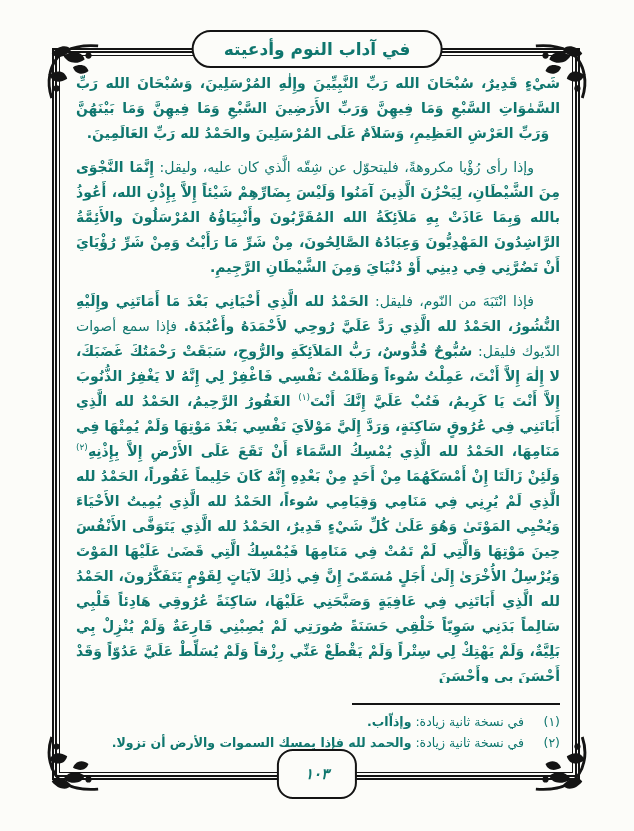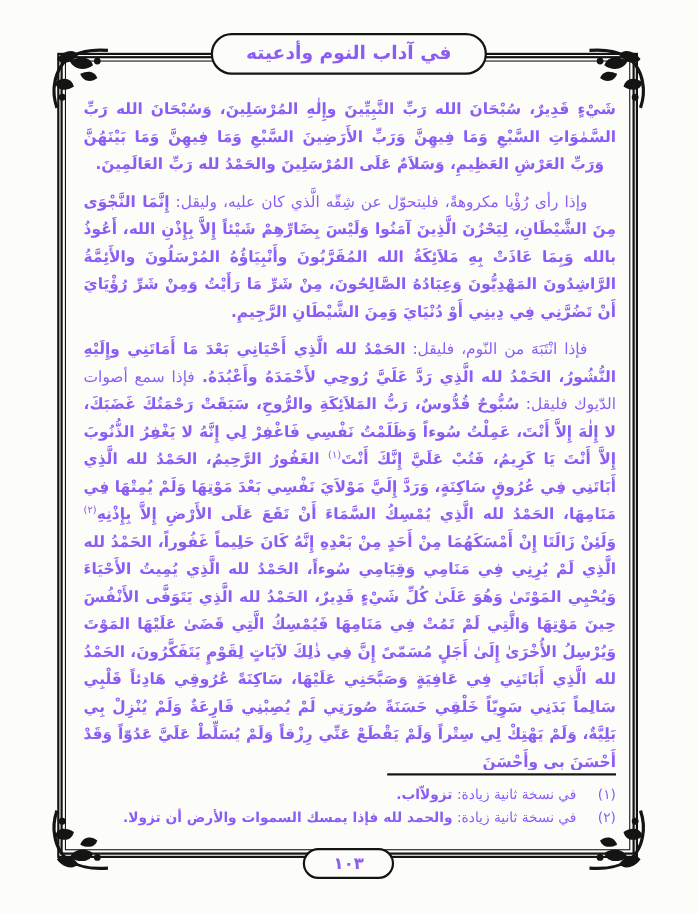--- a/index.html
+++ b/index.html
@@ -4,21 +4,21 @@
 <style>
   html,body{margin:0;padding:0;}
   body{
     width:634px;height:831px;
     background:#ffffff;
     font-family:"DejaVu Sans", sans-serif;
     -webkit-font-smoothing:antialiased;
   }
   .page{
     position:relative;width:634px;height:831px;
-    background:#fcfcf9;color:#8b5cf6;overflow:hidden;
+    background:#fcfcf9;color:#0f766e;overflow:hidden;
   }
   
   .frame{
     position:absolute;left:52px;top:48px;width:528px;height:732px;
     border:5px double #141414;box-sizing:border-box;
   }
   .frame::before{
     content:"";position:absolute;inset:2px;border:1px solid #141414;
   }
   
@@ -29,43 +29,43 @@
   .corner.br{right:44px;bottom:38px;transform:scale(-1,-1);}
   
   .cartouche{
     position:absolute;top:30px;left:50%;transform:translateX(-50%);
     background:#fcfcf9;border:2px solid #141414;border-radius:19px;
     padding:6px 30px;z-index:4;white-space:nowrap;
     font-weight:bold;font-size:17px;line-height:1.3;
   }
   
   .text-area{
-    position:absolute;top:88px;left:76px;right:74px;height:612px;
+    position:absolute;top:71px;left:76px;right:74px;height:612px;
     overflow:hidden;direction:rtl;text-align:justify;
     font-size:14px;line-height:25px;z-index:2;
   }
   .par{margin:0 0 9px 0;text-indent:26px;}
   .par.noindent{text-indent:0;}
   .par.center-last{text-align-last:center;}
   .b{font-weight:bold;}
   sup{font-size:9px;line-height:0;vertical-align:super;}
   
   .footnotes{
     position:absolute;top:703px;left:76px;right:74px;
     direction:rtl;font-size:12.5px;line-height:21px;z-index:2;
   }
   .fn-sep{width:208px;border-top:2px solid #141414;margin-bottom:6px;}
   .fn-row{display:flex;gap:10px;}
   .fn-marker{flex:0 0 26px;}
   
   .page-pill{
     position:absolute;bottom:32px;left:50%;transform:translateX(-50%);
     background:#fcfcf9;border:2px solid #141414;border-radius:16px;
-    padding:3px 26px;z-index:4;font-size:15px;font-weight:bold;
-    letter-spacing:2px;white-space:nowrap;
+    padding:14px 26px;z-index:4;font-size:15px;font-weight:bold;
+    letter-spacing:2px;white-space:nowrap;font-style:italic;
   }
 </style>
 </head>
 <body>
 
 <div class="page">
 
   <svg width="0" height="0" style="position:absolute" aria-hidden="true">
     <defs>
       <g id="orn">
@@ -102,21 +102,21 @@
   <div class="text-area">
     <p class="par noindent center-last"><span class="b">شَيْءٍ قَدِيرٌ، سُبْحَانَ الله رَبِّ النَّبِيِّينَ وإِلٰهِ المُرْسَلِينَ، وَسُبْحَانَ الله رَبِّ السَّمٰوَاتِ السَّبْعِ وَمَا فِيهِنَّ وَرَبِّ الأَرَضِينَ السَّبْعِ وَمَا فِيهِنَّ وَمَا بَيْنَهُنَّ وَرَبِّ العَرْشِ العَظِيمِ، وَسَلاَمٌ عَلَى المُرْسَلِينَ والحَمْدُ لله رَبِّ العَالَمِينَ.</span></p>
     <p class="par"><span>وإذا رأى رُؤْيا مكروهةً، فليتحوّل عن شِقّه الَّذي كان عليه، وليقل: </span><span class="b">إِنَّمَا النَّجْوَى مِنَ الشَّيْطَانِ، لِيَحْزُنَ الَّذِينَ آمَنُوا وَلَيْسَ بِضَارِّهِمْ شَيْئاً إِلاَّ بِإِذْنِ الله، أَعُوذُ بالله وَبِمَا عَاذَتْ بِهِ مَلاَئِكَةُ الله المُقَرَّبُونَ وأَنْبِيَاؤُهُ المُرْسَلُونَ والأَئِمَّةُ الرَّاشِدُونَ المَهْدِيُّونَ وَعِبَادُهُ الصَّالِحُونَ، مِنْ شَرِّ مَا رَأَيْتُ وَمِنْ شَرِّ رُؤْيَايَ أَنْ تَضُرَّنِي فِي دِينِي أَوْ دُنْيَايَ وَمِنَ الشَّيْطَانِ الرَّجِيمِ.</span></p>
     <p class="par"><span>فإذا انْتَبَهَ من النّوم، فليقل: </span><span class="b">الحَمْدُ لله الَّذِي أَحْيَانِي بَعْدَ مَا أَمَاتَنِي وإِلَيْهِ النُّشُورُ، الحَمْدُ لله الَّذِي رَدَّ عَلَيَّ رُوحِي لأَحْمَدَهُ وأَعْبُدَهُ. </span><span>فإذا سمع أصوات الدّيوك فليقل: </span><span class="b">سُبُّوحٌ قُدُّوسٌ، رَبُّ المَلاَئِكَةِ والرُّوحِ، سَبَقَتْ رَحْمَتُكَ غَضَبَكَ، لا إِلٰهَ إِلاَّ أَنْتَ، عَمِلْتُ سُوءاً وَظَلَمْتُ نَفْسِي فَاغْفِرْ لِي إِنَّهُ لا يَغْفِرُ الذُّنُوبَ إِلاَّ أَنْتَ يَا كَرِيمُ، فَتُبْ عَلَيَّ إِنَّكَ أَنْتَ</span><sup>(١)</sup><span class="b"> الغَفُورُ الرَّحِيمُ، الحَمْدُ لله الَّذِي أَبَاتَنِي فِي عُرُوقٍ سَاكِنَةٍ، وَرَدَّ إِلَيَّ مَوْلاَيَ نَفْسِي بَعْدَ مَوْتِهَا وَلَمْ يُمِتْهَا فِي مَنَامِهَا، الحَمْدُ لله الَّذِي يُمْسِكُ السَّمَاءَ أَنْ تَقَعَ عَلَى الأَرْضِ إِلاَّ بِإِذْنِهِ</span><sup>(٢)</sup><span class="b"> وَلَئِنْ زَالَتَا إِنْ أَمْسَكَهُمَا مِنْ أَحَدٍ مِنْ بَعْدِهِ إِنَّهُ كَانَ حَلِيماً غَفُوراً، الحَمْدُ لله الَّذِي لَمْ يُرِنِي فِي مَنَامِي وَقِيَامِي سُوءاً، الحَمْدُ لله الَّذِي يُمِيتُ الأَحْيَاءَ وَيُحْيِي المَوْتَىٰ وَهُوَ عَلَىٰ كُلِّ شَيْءٍ قَدِيرٌ، الحَمْدُ لله الَّذِي يَتَوَفَّى الأَنْفُسَ حِينَ مَوْتِهَا وَالَّتِي لَمْ تَمُتْ فِي مَنَامِهَا فَيُمْسِكُ الَّتِي قَضَىٰ عَلَيْهَا المَوْتَ وَيُرْسِلُ الأُخْرَىٰ إِلَىٰ أَجَلٍ مُسَمّىً إِنَّ فِي ذٰلِكَ لآيَاتٍ لِقَوْمٍ يَتَفَكَّرُونَ، الحَمْدُ لله الَّذِي أَبَاتَنِي فِي عَافِيَةٍ وَصَبَّحَنِي عَلَيْهَا، سَاكِنَةً عُرُوقِي هَادِئاً قَلْبِي سَالِماً بَدَنِي سَوِيّاً خَلْقِي حَسَنَةً صُورَتِي لَمْ يُصِبْنِي قَارِعَةٌ وَلَمْ يُنْزِلْ بِي بَلِيَّةٌ، وَلَمْ يَهْتِكْ لِي سِتْراً وَلَمْ يَقْطَعْ عَنِّي رِزْقاً وَلَمْ يُسَلِّطْ عَلَيَّ عَدُوّاً وَقَدْ أَحْسَنَ بِي وأَحْسَنَ</span></p>
   </div>
 
   <div class="footnotes">
     <div class="fn-sep"></div>
     <div class="fn-row">
       <span class="fn-marker">(١)</span>
-      <span><span>في نسخة ثانية زيادة:</span> <span class="b">تزولاّاب.</span></span>
+      <span><span>في نسخة ثانية زيادة:</span> <span class="b">وإذاّاب.</span></span>
     </div>
     <div class="fn-row">
       <span class="fn-marker">(٢)</span>
       <span><span>في نسخة ثانية زيادة:</span> <span class="b">والحمد لله فإذا يمسك السموات والأرض أن تزولا.</span></span>
     </div>
   </div>
 
   <div class="page-pill">
     <span>١٠٣</span>
   </div>

